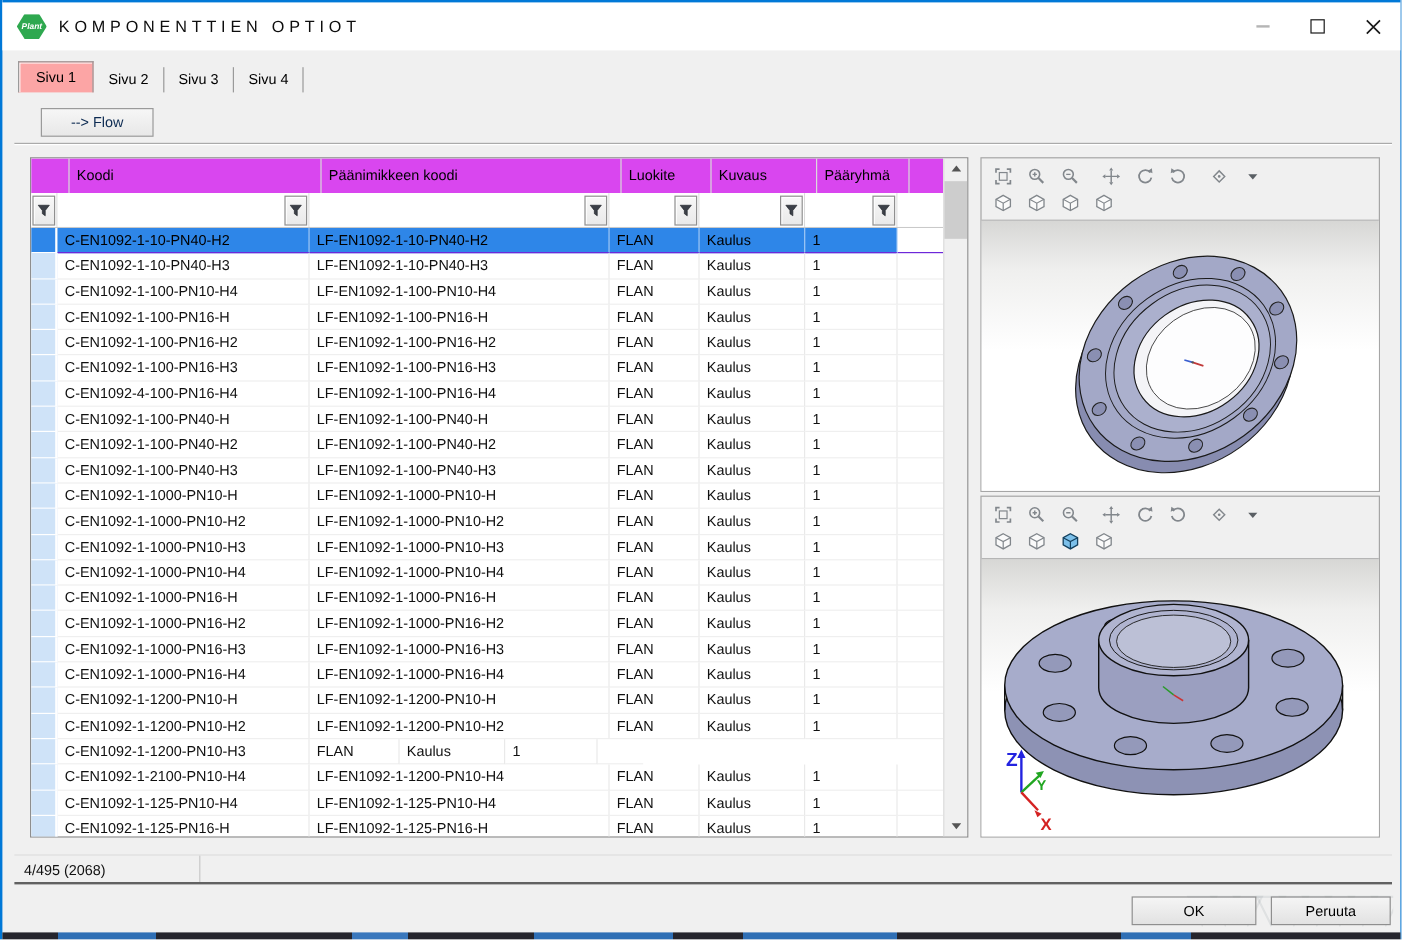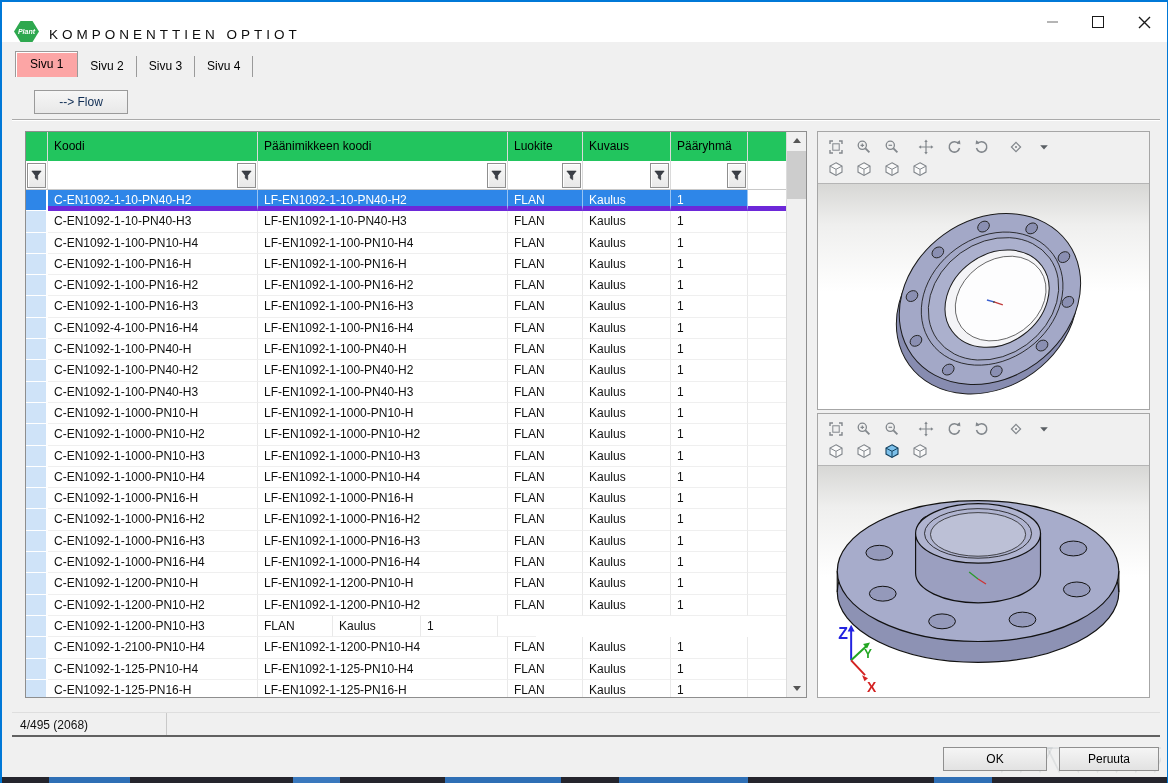--- a/index.html
+++ b/index.html
@@ -3,21 +3,21 @@
 <meta charset="utf-8">
 <style>
   * { box-sizing: border-box; margin: 0; padding: 0; }
   html,body { width:1168px; height:783px; overflow:hidden;
     font-family:"Liberation Sans","DejaVu Sans",sans-serif; }
   .window { position:relative; width:1168px; height:783px; background:#f0f0f0;
     border-left:2px solid #0078d7; border-right:1px solid #0078d7; }
 
   
   .titlebar { position:absolute; left:0; top:0; right:0; height:42px; background:#ffffff;
-    border-top:2px solid #0078d7; display:flex; align-items:flex-end; }
+    border-top:2px solid #0078d7; display:flex; align-items:center; }
   .app-badge { width:25px; height:21px; margin-left:12px; background:#2ea84f;
     clip-path:polygon(26% 0,74% 0,100% 50%,74% 100%,26% 100%,0 50%);
     display:flex; align-items:center; justify-content:center; }
   .app-badge span { color:#fff; font-size:7px; font-style:italic; font-weight:bold; }
   .win-title { margin-left:10px; font-size:13.5px; letter-spacing:4px; color:#0d0d0d; font-weight:500; }
   .win-btns { margin-left:auto; display:flex; height:100%; }
   .win-btn { width:46px; height:100%; display:flex; align-items:center; justify-content:center; }
   .glyph-min { width:11px; height:2px; background:#b5b5b5; }
   .glyph-max { width:12px; height:12px; border:1.4px solid #1a1a1a; }
 
@@ -32,35 +32,35 @@
   .flow-btn { position:absolute; left:32px; top:90px; width:94px; height:24px;
     background:linear-gradient(#f6f6f6,#e8e8e8); border:1px solid #9a9a9a;
     font-size:12px; color:#0d2b52; display:flex; align-items:center; justify-content:center; }
   .hr-groove { position:absolute; left:10px; top:119px; width:1148px; height:2px;
     border-top:1px solid #aaaaaa; border-bottom:1px solid #ffffff; }
 
   
   .grid { position:absolute; left:23px; top:131px; width:782px; height:567px;
     background:#fff; border:1px solid #8e8e8e; overflow:hidden; }
   .g-cols { position:absolute; left:0; top:0; right:20px; bottom:0; overflow:hidden; }
-  .g-header { display:flex; height:29px; background:#22c55e; }
+  .g-header { display:flex; height:29px; background:#d946ef;padding-left:10px; }
   .g-header .hc { font-size:12px; color:#000; padding:7px 0 0 6px; border-right:1px solid #dadada;
     white-space:nowrap; overflow:hidden; flex:none; }
   .g-filter { display:flex; height:29px; background:#fff; border-bottom:1px solid #c9c9c9; }
   .g-filter .fc { flex:none; position:relative; border-right:1px solid #dadada; background:#fff; }
   .funnel-btn { position:absolute; right:1px; top:2px; width:19px; height:25px;
     background:linear-gradient(#f8f8f8,#e9e9e9); border:1px solid #8f8f8f;
     box-shadow:inset 1px 1px 0 #fff; display:flex; align-items:center; justify-content:center; }
   .fc.indicator .funnel-btn { left:1px; right:auto; width:19px; }
   .g-row { display:flex; height:21.3px; }
   .g-row .dc { flex:none; font-size:12px; color:#101010; padding:3px 0 0 6px; white-space:nowrap;
     overflow:hidden; border-right:1px solid #e9e9e9; border-bottom:1px solid #efefef; }
   .g-row .ind { flex:none; background:#cfe3f8; border-right:2px solid #ffffff; border-bottom:1px solid #fff; }
-  .g-row.selected .dc { background:#2e86e8; color:#ffffff; border-right:1px solid rgba(255,255,255,.5);
-    border-bottom:5px solid #6d28d9; }
+  .g-row.selected .dc { background:#2e86e8; color:#000000; border-right:1px solid rgba(255,255,255,.5);
+    border-bottom:1px solid #6d28d9; }
   .g-row.selected .ind { background:#2e86e8; }
   .g-row.selected .dc.filler { background:#fff; }
   .c0{width:22px} .c1{width:210px} .c2{width:250px} .c3{width:75px} .c4{width:88px} .c5{width:77px} .c6{width:38px; border-right:none !important;}
 
   .vscroll { position:absolute; right:0; top:0; width:20px; height:100%;
     background:#f0f0f0; border-left:1px solid #dcdcdc; }
   .vs-arrow { position:absolute; left:0; width:100%; height:17px; display:flex; align-items:center; justify-content:center; }
   .vs-arrow.up { top:0; } .vs-arrow.down { bottom:0; }
   .tri-up { width:0;height:0;border-left:4px solid transparent;border-right:4px solid transparent;border-bottom:5px solid #555; }
   .tri-down { width:0;height:0;border-left:4px solid transparent;border-right:4px solid transparent;border-top:5px solid #555; }

